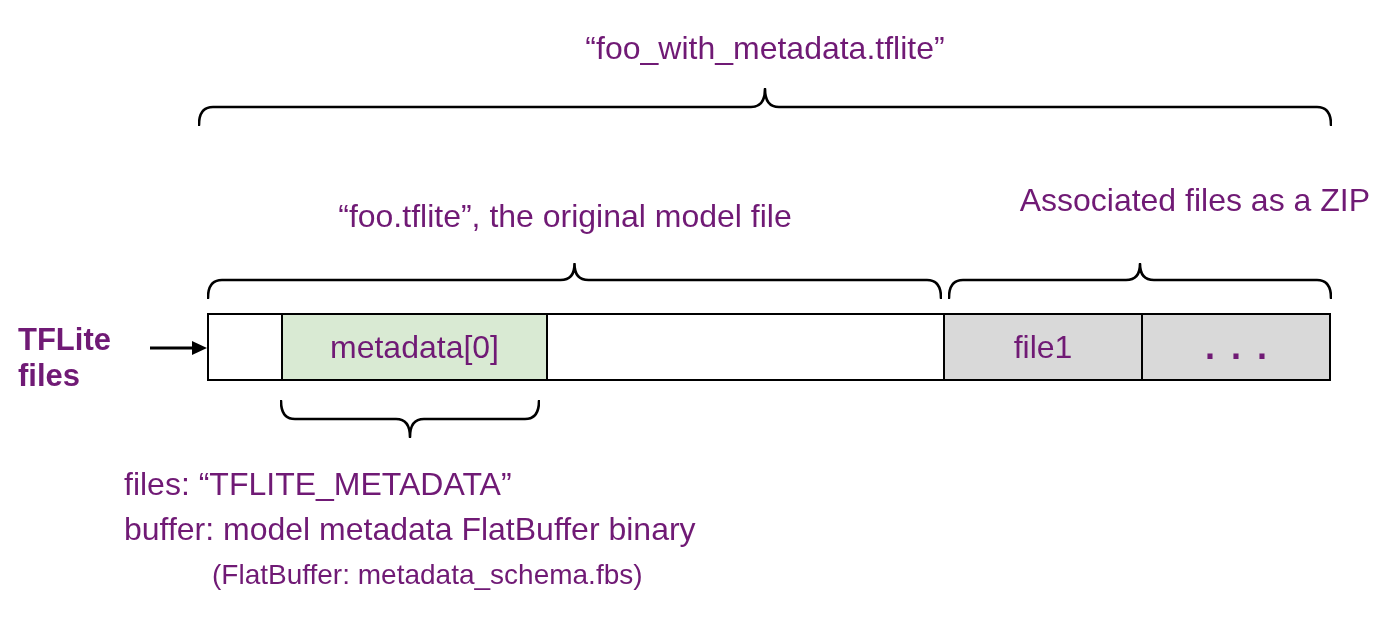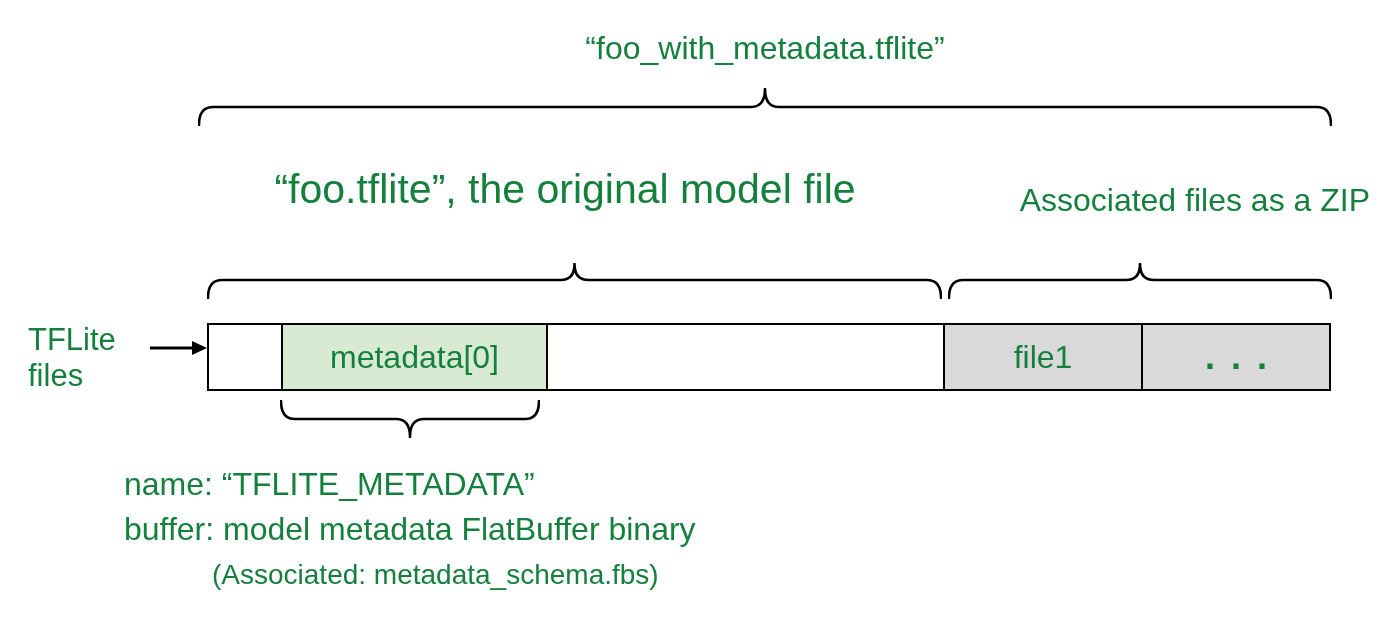--- a/index.html
+++ b/index.html
@@ -2,52 +2,52 @@
 <html><head>
 <meta charset="utf-8">
 <style>
   html, body { margin: 0; padding: 0; background: #ffffff; }
   .canvas {
     position: relative;
     width: 1382px;
     height: 621px;
     background: #ffffff;
     font-family: "Liberation Sans", "DejaVu Sans", sans-serif;
-    color: #15803d;
+    color: #701a75;
     overflow: hidden;
   }
   .abs { position: absolute; }
   .center-text { text-align: center; }
 
   .title {
     left: 465px; top: 29px; width: 600px;
     font-size: 32px; line-height: 38px;
   }
   .label-model-file {
     left: 235px; top: 170px; width: 660px;
   }
-  .label-model-file .l1 { font-size: 41px; line-height: 38px; }
+  .label-model-file .l1 { font-size: 32px; line-height: 38px; margin-top: 27px; }
   .label-model-file .l2 { font-size: 28px; line-height: 32px; }
   .label-associated {
     left: 910px; top: 181px; width: 460px;
     font-size: 32px; line-height: 38px; text-align: right;
   }
   .label-tflite {
-    left: 28px; top: 322px; width: 130px;
-    font-size: 31px; line-height: 36px;
+    left: 18px; top: 322px; width: 130px;
+    font-size: 31px; line-height: 36px; font-weight: bold;
   }
 
   .brace-svg { display: block; }
   .brace-svg path {
     fill: none; stroke: #000000; stroke-width: 2.6;
     stroke-linecap: round; stroke-linejoin: round;
   }
 
   .bar {
-    left: 207px; top: 323px; width: 1124px; height: 68px;
+    left: 207px; top: 313px; width: 1124px; height: 68px;
     border: 2px solid #000000;
     box-sizing: border-box;
     display: flex;
     background: #ffffff;
   }
   .seg {
     display: flex; align-items: center; justify-content: center;
     font-size: 32px;
     box-sizing: border-box;
     background: #ffffff;
@@ -124,18 +124,18 @@
     <div class="seg seg-5" style="background-color: rgb(217, 217, 217);">
       <span class="dots-label">...</span>
     </div>
   </div>
 
   <svg class="abs brace-svg" style="left:280px; top:400px;" width="260" height="38" viewBox="0 0 260 38">
     <path d="M1,1 Q1,19 15,19 L116,19 Q130,19 130,37 Q130,19 144,19 L245,19 Q259,19 259,1"></path>
   </svg>
 
   <div class="abs note">
-    <div class="l1">name: “TFLITE_METADATA”</div>
+    <div class="l1">files: “TFLITE_METADATA”</div>
     <div class="l2">buffer: model metadata FlatBuffer binary</div>
-    <div class="l3">(Associated: metadata_schema.fbs)</div>
+    <div class="l3">(FlatBuffer: metadata_schema.fbs)</div>
   </div>
 
 </div>
 
 </body></html>

